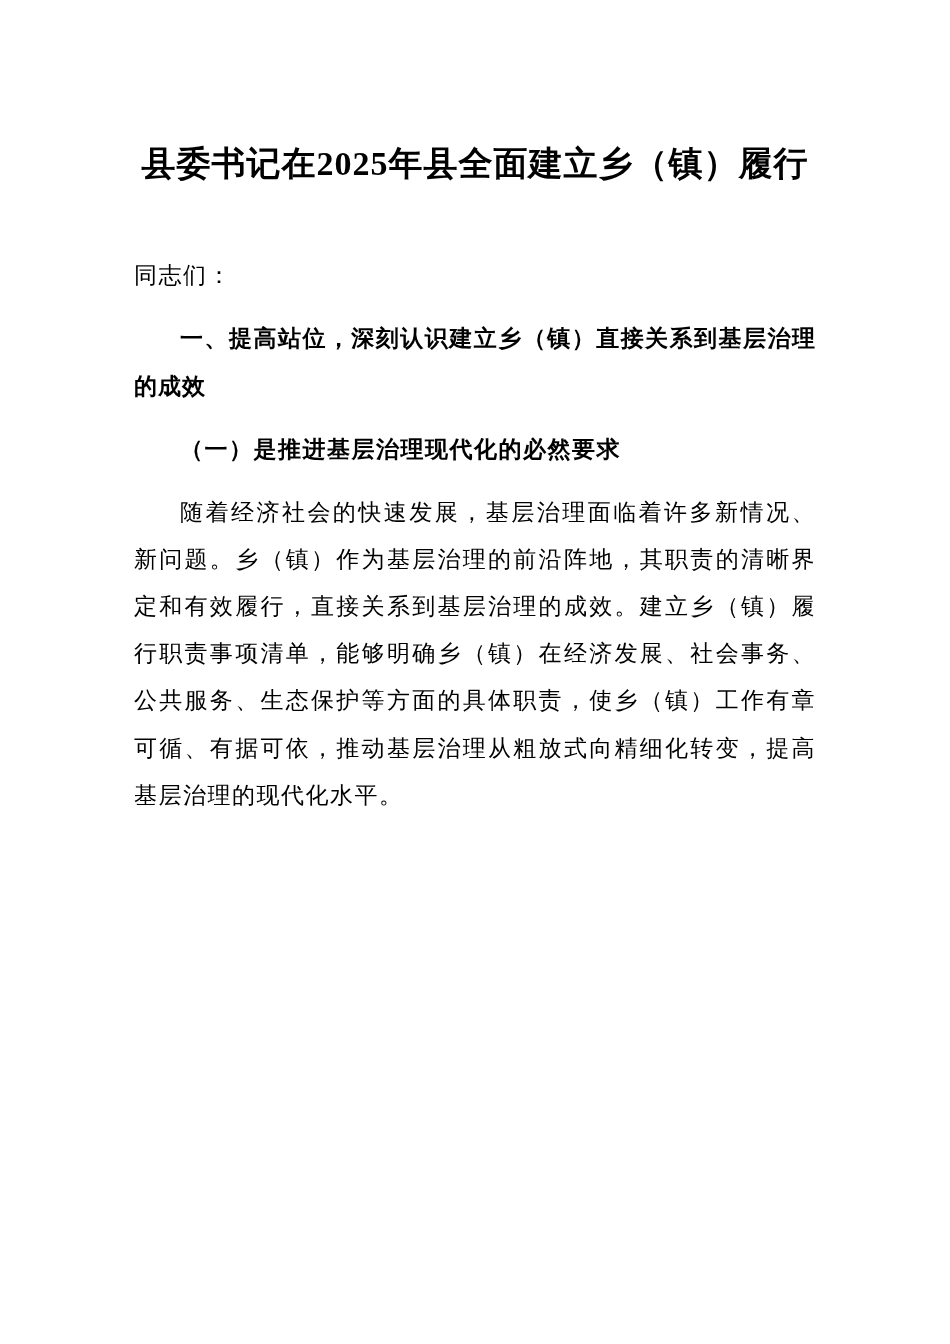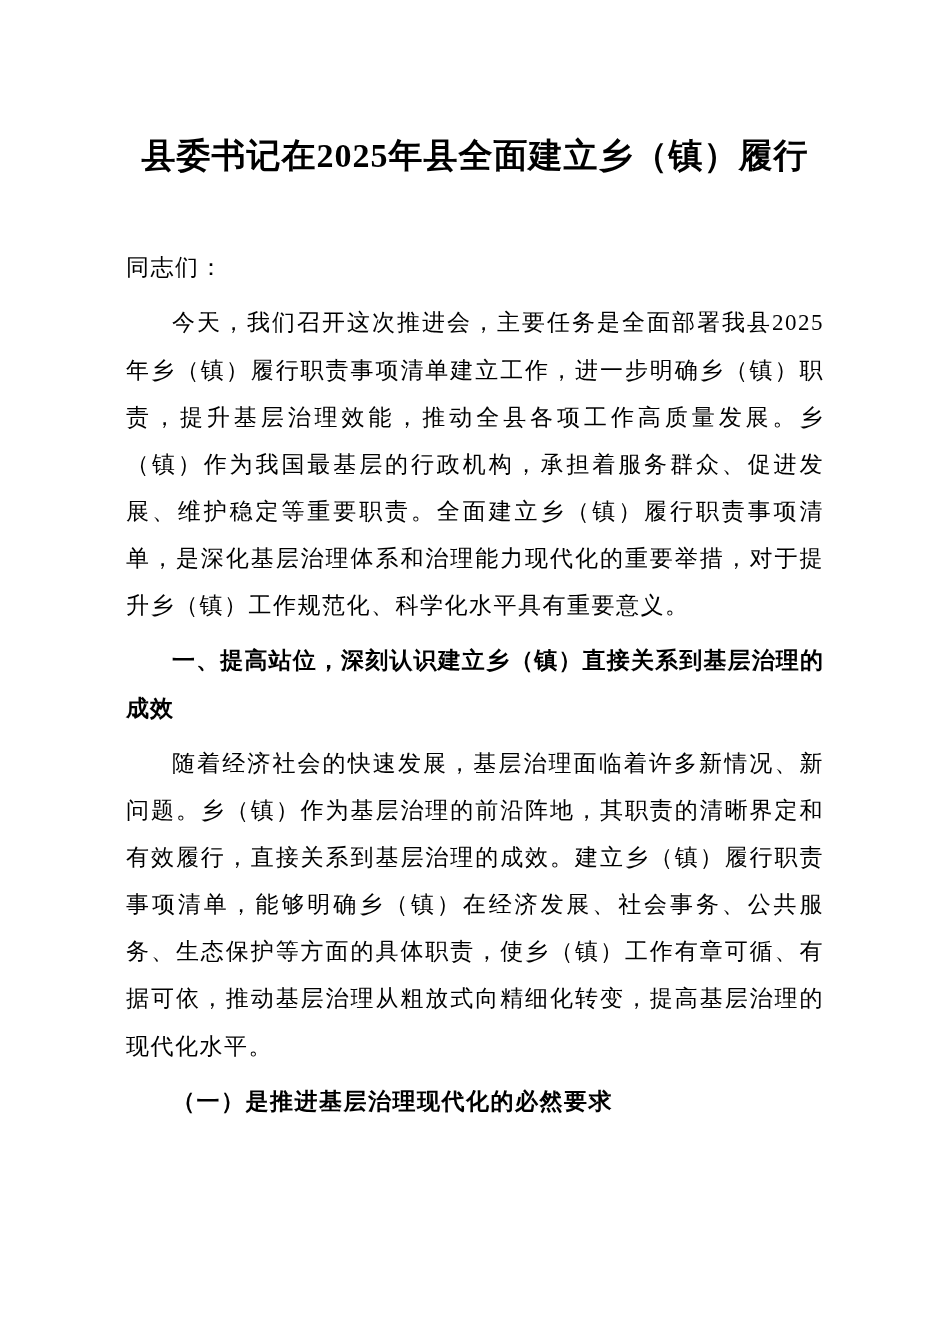--- a/index.html
+++ b/index.html
@@ -21,33 +21,33 @@
       height: 1344px;
       background: #ffffff;
       padding: 132px 118px 0 118px;
     }
     .doc-title {
       font-family: "Liberation Serif", "DejaVu Serif", serif;
       font-weight: bold;
       font-size: 34px;
       line-height: 1.42;
       text-align: center;
-      margin: 0 0 64px 0;
+      margin: 8px 0 64px 0;
       letter-spacing: 1px;
     }
     .doc-title .title-line {
       display: block;
     }
     .body-text {
       font-size: 23px;
       line-height: 2.05;
       letter-spacing: 1.5px;
     }
     .para {
-      margin: 8px;
+      margin: 16px;
       text-align: justify;
       text-justify: inter-character;
     }
     .indent {
       text-indent: 2em;
     }
     .section-heading {
       font-weight: bold;
       font-family: "Liberation Sans", "DejaVu Sans", sans-serif;
       letter-spacing: 1px;
@@ -63,24 +63,23 @@
 <div class="page">
 
   <h1 class="doc-title">
     <span class="title-line">县委书记在2025年县全面建立乡（镇）履行</span>
   </h1>
 
   <div class="body-text">
 
     <p class="para">同志们：</p>
 
-    <p class="para indent">今天，我们召开这次推进会，主要任务是全面部署我县2025年乡（镇）履行职责事项清单建立工作，进一步明确乡（镇）职责，提升基层治理效能，推动全县各项工作高质量发展。乡（镇）作为我国最基层的行政机构，承担着服务群众、促进发展、维护稳定等重要职责。全面建立乡（镇）履行职责事项清单，是深化基层治理体系和治理能力现代化的重要举措，对于提升乡（镇）工作规范化、科学化水平具有重要意义。</p>
 
     <p class="para indent section-heading">一、提高站位，深刻认识建立乡（镇）直接关系到基层治理的成效</p>
 
+    <p class="para indent sub-heading">（一）是推进基层治理现代化的必然要求</p>
+
     <p class="para indent">随着经济社会的快速发展，基层治理面临着许多新情况、新问题。乡（镇）作为基层治理的前沿阵地，其职责的清晰界定和有效履行，直接关系到基层治理的成效。建立乡（镇）履行职责事项清单，能够明确乡（镇）在经济发展、社会事务、公共服务、生态保护等方面的具体职责，使乡（镇）工作有章可循、有据可依，推动基层治理从粗放式向精细化转变，提高基层治理的现代化水平。</p>
-
-    <p class="para indent sub-heading">（一）是推进基层治理现代化的必然要求</p>
 
 
   </div>
 
 </div>
 
 </body></html>

